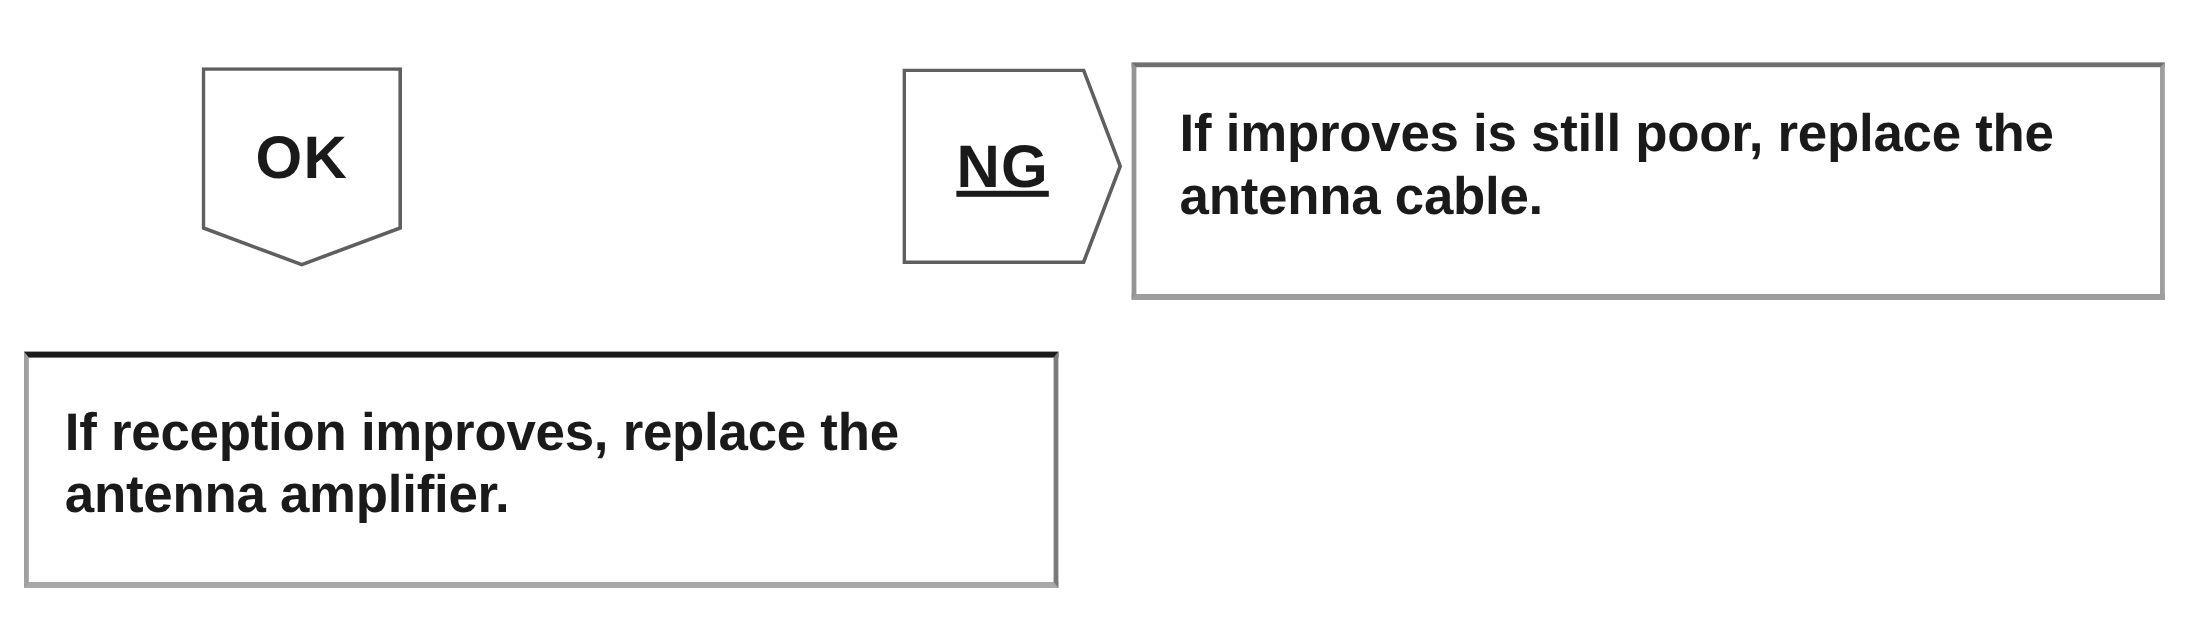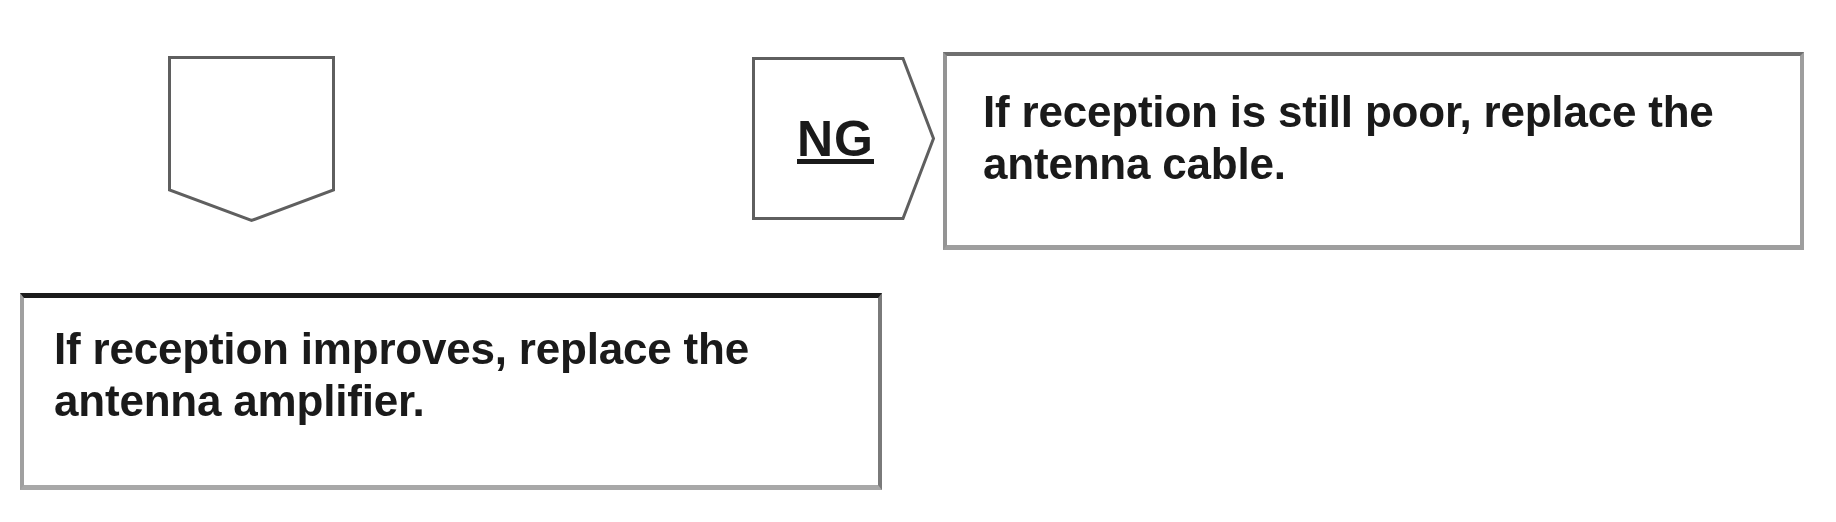--- a/index.html
+++ b/index.html
@@ -65,34 +65,35 @@
     border-bottom: 5px solid #9e9e9e;
     padding: 30px 24px 0 36px;
   }
   .ok-box {
     left: 20px; top: 293px;
     width: 862px; height: 197px;
     border-top: 5px solid #1b1b1b;
     border-left: 4px solid #a0a0a0;
     border-right: 4px solid #7a7a7a;
     border-bottom: 5px solid #a8a8a8;
-    padding: 25px 24px 0 30px;
+    padding: 37px 24px 0 30px;
   }
 </style>
 </head>
 <body>
 
 <div class="stage">
 
   <svg class="shape-svg" style="left:168px; top:56px;" width="168" height="167" viewBox="0 0 168 167">
     <polygon points="1.5,1.5 165.5,1.5 165.5,134 83.5,164.5 1.5,134"></polygon>
   </svg>
+  <div class="shape-label ok-label">OK</div>
 
   <svg class="shape-svg" style="left:752px; top:57px;" width="184" height="164" viewBox="0 0 184 164">
     <polygon points="1.5,1.5 151,1.5 181.5,81.5 151,161.5 1.5,161.5"></polygon>
   </svg>
   <div class="shape-label ng-label">NG</div>
 
-  <div class="result-box ng-box">If reception is still poor, replace the antenna cable.</div>
+  <div class="result-box ng-box">If improves is still poor, replace the antenna cable.</div>
 
   <div class="result-box ok-box">If reception improves, replace the antenna amplifier.</div>
 
 </div>
 
 </body></html>

